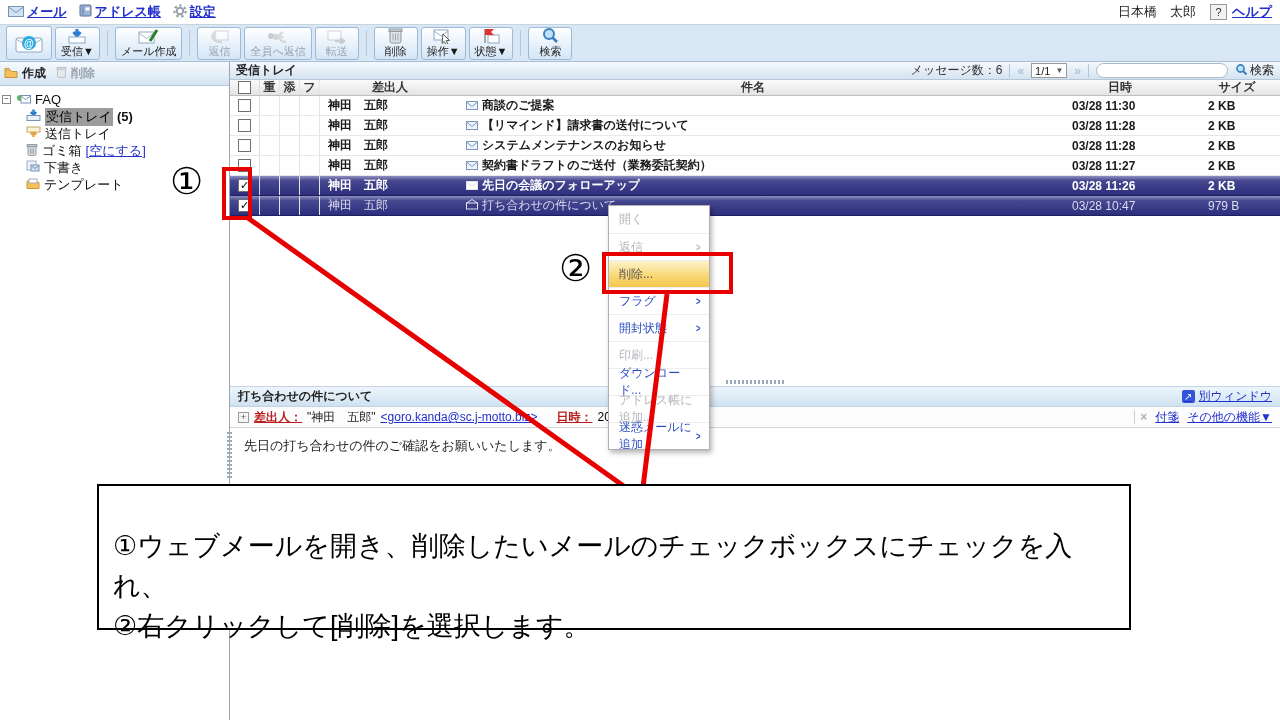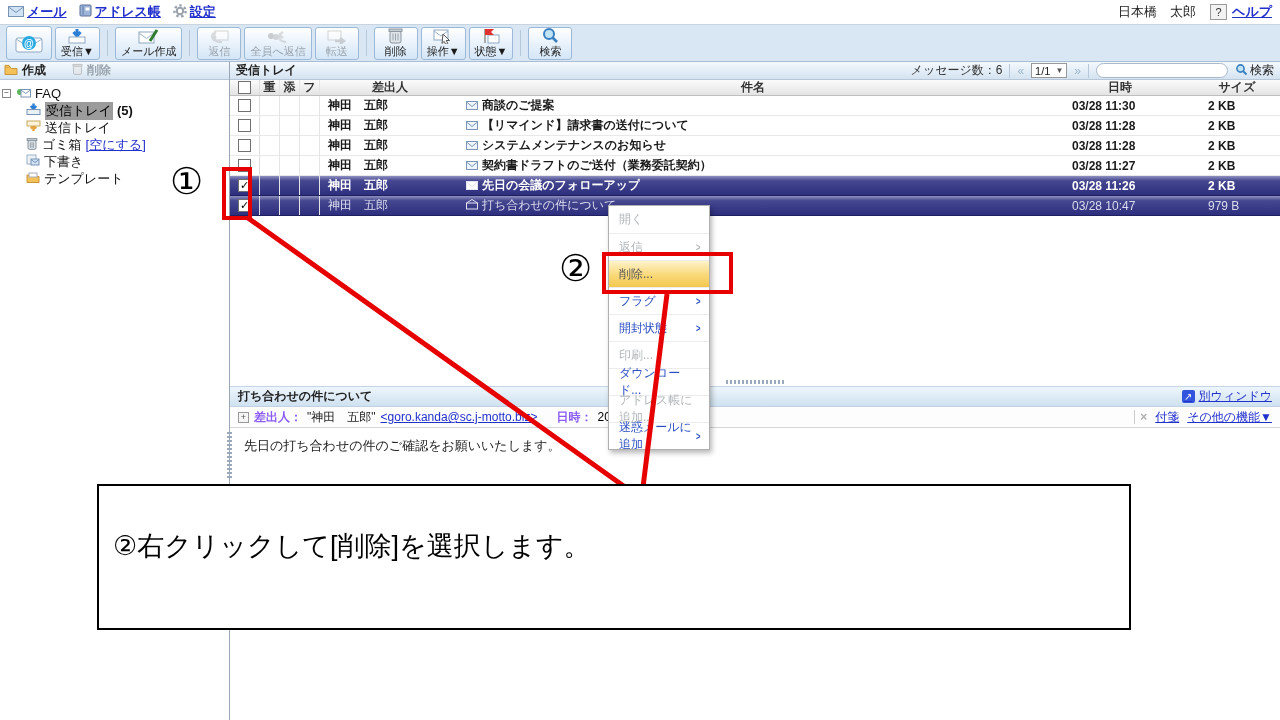--- a/index.html
+++ b/index.html
@@ -26,22 +26,22 @@
     align-items:center; justify-content:center; font-size:11px; color:#1a1a1a; padding:1px 5px; cursor:pointer; }
   .tb-btn .ticon { height:17px; display:flex; align-items:center; justify-content:center; }
   .tb-btn.disabled { color:#9aa4ae; }
   .tb-btn.disabled .ticon { filter:grayscale(1) opacity(.45); }
   .tb-sep { width:1px; height:26px; background:#b6c8da; margin:0 4px; }
   .tb-logo { width:46px; height:34px; justify-content:center; }
 
   
   .sidebar { position:absolute; top:62px; left:0; width:230px; bottom:0; background:#fff;
     border-right:1px solid #9aa7b5; }
-  .sidebar-header { height:18px; background:linear-gradient(#f5fafd,#d5e4f2);
-    border-bottom:1px solid #b7c7d8; display:flex; align-items:center; padding:0 4px; gap:26px;
+  .sidebar-header { height:24px; background:linear-gradient(#f5fafd,#d5e4f2);
+    border-bottom:1px solid #b7c7d8; display:flex; align-items:center; padding:0 4px; gap:10px;
     font-size:12px; font-weight:bold; }
   .sb-create { color:#222; display:flex; gap:4px; align-items:center; cursor:pointer; }
   .sb-delete { color:#9aa4ae; display:flex; gap:4px; align-items:center; }
   .sb-delete .sicon { filter:grayscale(1) opacity(.5); }
   .tree { padding:5px 2px; font-size:13px; }
   .tree-row { height:17px; display:flex; align-items:center; gap:4px; color:#111; cursor:pointer; }
   .tree-child { padding-left:24px; }
   .expander { width:9px; height:9px; border:1px solid #888; background:#fff; font-size:8px;
     line-height:6px; text-align:center; color:#333; margin-right:1px; }
   .inbox-label { background:#9c9c9c; color:#000; padding:0 1px; }
@@ -100,21 +100,21 @@
     background:linear-gradient(#eef6fc,#cfe1f0); border-top:1px solid #c5d5e5;
     border-bottom:1px solid #c2d2e2; display:flex; align-items:center; padding:0 8px; font-size:12px; }
   .ps-title { font-weight:bold; color:#222; flex:1; }
   .open-window { display:flex; gap:4px; align-items:center; color:#2230cc; text-decoration:underline; cursor:pointer; }
   .ow-icon { width:13px; height:13px; background:#3355dd; color:#fff; font-size:10px; line-height:13px;
     text-align:center; border-radius:2px; text-decoration:none; }
   .preview-info { position:absolute; left:230px; top:407px; right:0; height:21px; background:#fdfdfd;
     border-bottom:1px solid #d5d5d5; display:flex; align-items:center; font-size:12px; padding:0 8px; gap:5px; }
   .expand-box { width:11px; height:11px; border:1px solid #999; font-size:9px; line-height:9px;
     text-align:center; color:#555; background:#f5f5f5; cursor:pointer; }
-  .b-label { font-weight:bold; color:#8b5cf6; }
+  .b-label { font-weight:bold; color:#b91c1c;text-decoration:underline; }
   .from-name { color:#222; }
   .from-email { color:#2230cc; text-decoration:underline; cursor:pointer; }
   .info-right { margin-left:auto; display:flex; gap:8px; align-items:center; }
   .pin-x { color:#b0b0b0; font-weight:bold; border-left:1px solid #ccc; padding-left:5px; }
   .blue-link { color:#2230cc; text-decoration:underline; cursor:pointer; }
   .preview-body { position:absolute; left:230px; top:428px; right:0; height:56px; background:#fff;
     font-size:13px; color:#222; padding:9px 0 0 14px; }
 
   
   .context-menu { position:absolute; left:608px; top:205px; width:102px; background:#fff;
@@ -558,14 +558,15 @@
 <svg class="anno-svg">
   <line x1="248" y1="218" x2="625" y2="487" stroke="#e60000" stroke-width="5"></line>
   <line x1="667" y1="294" x2="643" y2="487" stroke="#e60000" stroke-width="5"></line>
 </svg>
 <div class="red-box red-box1"></div>
 <div class="red-box red-box2"></div>
 <div class="step-num step-1">①</div>
 <div class="step-num step-2">②</div>
 
 <div class="note-box">
+  <div>①ウェブメールを開き、削除したいメールのチェックボックスにチェックを入れ、</div>
   <div>②右クリックして[削除]を選択します。</div>
 </div>
 
 </body></html>

